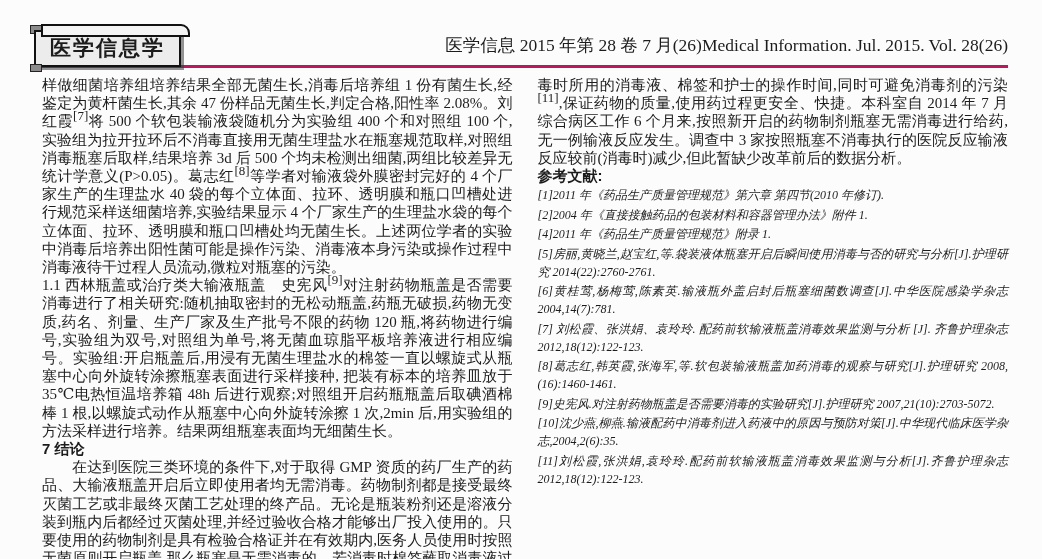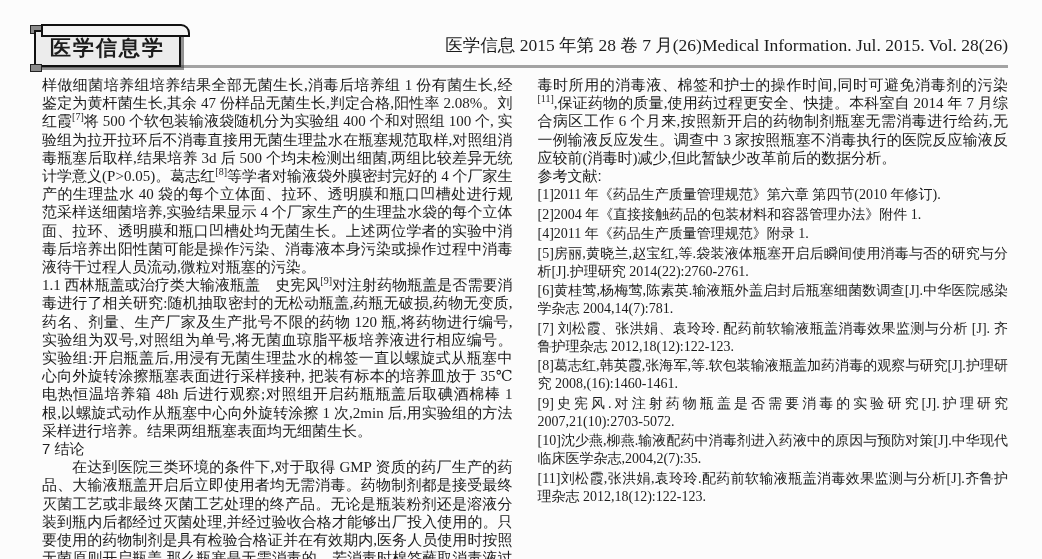--- a/index.html
+++ b/index.html
@@ -11,21 +11,21 @@
     background:#fcfcfc;
     color:#1c1c1c;
     font-family:"Liberation Serif","DejaVu Serif",serif;
     overflow:hidden;
   }
   
   .header {
     position:relative;
     display:flex; align-items:flex-end;
     margin:0 34px; padding-top:30px;
-    border-bottom:3px solid #a3a3a3;
+    border-bottom:3px solid #be185d;
   }
   .ribbon-wrap { position:relative; margin-bottom:-2px; }
   .ribbon-wrap::before { 
     content:""; position:absolute; top:-5px; left:-4px;
     width:10px; height:7px; background:#8b8b8b; border:1px solid #222;
   }
   .ribbon-wrap::after { 
     content:""; position:absolute; bottom:-5px; left:-4px;
     width:10px; height:6px; background:#8b8b8b; border:1px solid #222;
   }
@@ -55,30 +55,31 @@
     display:flex; gap:17px;
     padding:8px 34px 0;
   }
   .col { flex:1; min-width:0; }
   .col p, .col h3 {
     font-size:15px; line-height:18.2px;
     text-align:justify;
     margin-left:8px;
   }
   p.indent { text-indent:2em; }
-  sup { font-size:10px; line-height:0; vertical-align:super; }
+  sup { font-size:13px; line-height:0; vertical-align:super; }
   .sec-heading {
     font-family:"Liberation Sans","DejaVu Sans",sans-serif;
-    font-weight:400; font-size:15.5px; line-height:18.2px;
+    font-weight:700; font-size:15.5px; line-height:18.2px;
     text-align:left;
   }
   
   .refs { margin-top:1px; }
   .refs p {
-    font-size:14px; line-height:18px;
+    font-style:italic;
+    font-size:12px; line-height:18px;
     margin-bottom:1.5px;
     text-align:justify;
   }
 </style>
 </head>
 <body>
 
 <div class="page">
 
   <div class="header">
@@ -102,21 +103,21 @@
       <h3 class="sec-heading">参考文献:</h3>
       <div class="refs">
           <p>[1]2011 年《药品生产质量管理规范》第六章 第四节(2010 年修订).</p>
           <p>[2]2004 年《直接接触药品的包装材料和容器管理办法》附件 1.</p>
           <p>[4]2011 年《药品生产质量管理规范》附录 1.</p>
           <p>[5]房丽,黄晓兰,赵宝红,等.袋装液体瓶塞开启后瞬间使用消毒与否的研究与分析[J].护理研究 2014(22):2760-2761.</p>
           <p>[6]黄桂莺,杨梅莺,陈素英.输液瓶外盖启封后瓶塞细菌数调查[J].中华医院感染学杂志 2004,14(7):781.</p>
           <p>[7] 刘松霞、张洪娟、袁玲玲. 配药前软输液瓶盖消毒效果监测与分析 [J]. 齐鲁护理杂志 2012,18(12):122-123.</p>
           <p>[8]葛志红,韩英霞,张海军,等.软包装输液瓶盖加药消毒的观察与研究[J].护理研究 2008,(16):1460-1461.</p>
           <p>[9]史宪风.对注射药物瓶盖是否需要消毒的实验研究[J].护理研究 2007,21(10):2703-5072.</p>
-          <p>[10]沈少燕,柳燕.输液配药中消毒剂进入药液中的原因与预防对策[J].中华现代临床医学杂志,2004,2(7):35.</p>
+          <p>[10]沈少燕,柳燕.输液配药中消毒剂进入药液中的原因与预防对策[J].中华现代临床医学杂志,2004,2(6):35.</p>
           <p>[11]刘松霞,张洪娟,袁玲玲.配药前软输液瓶盖消毒效果监测与分析[J].齐鲁护理杂志 2012,18(12):122-123.</p>
         </div>
 
     </section>
 
   </div>
 
 </div>
 
 </body></html>

